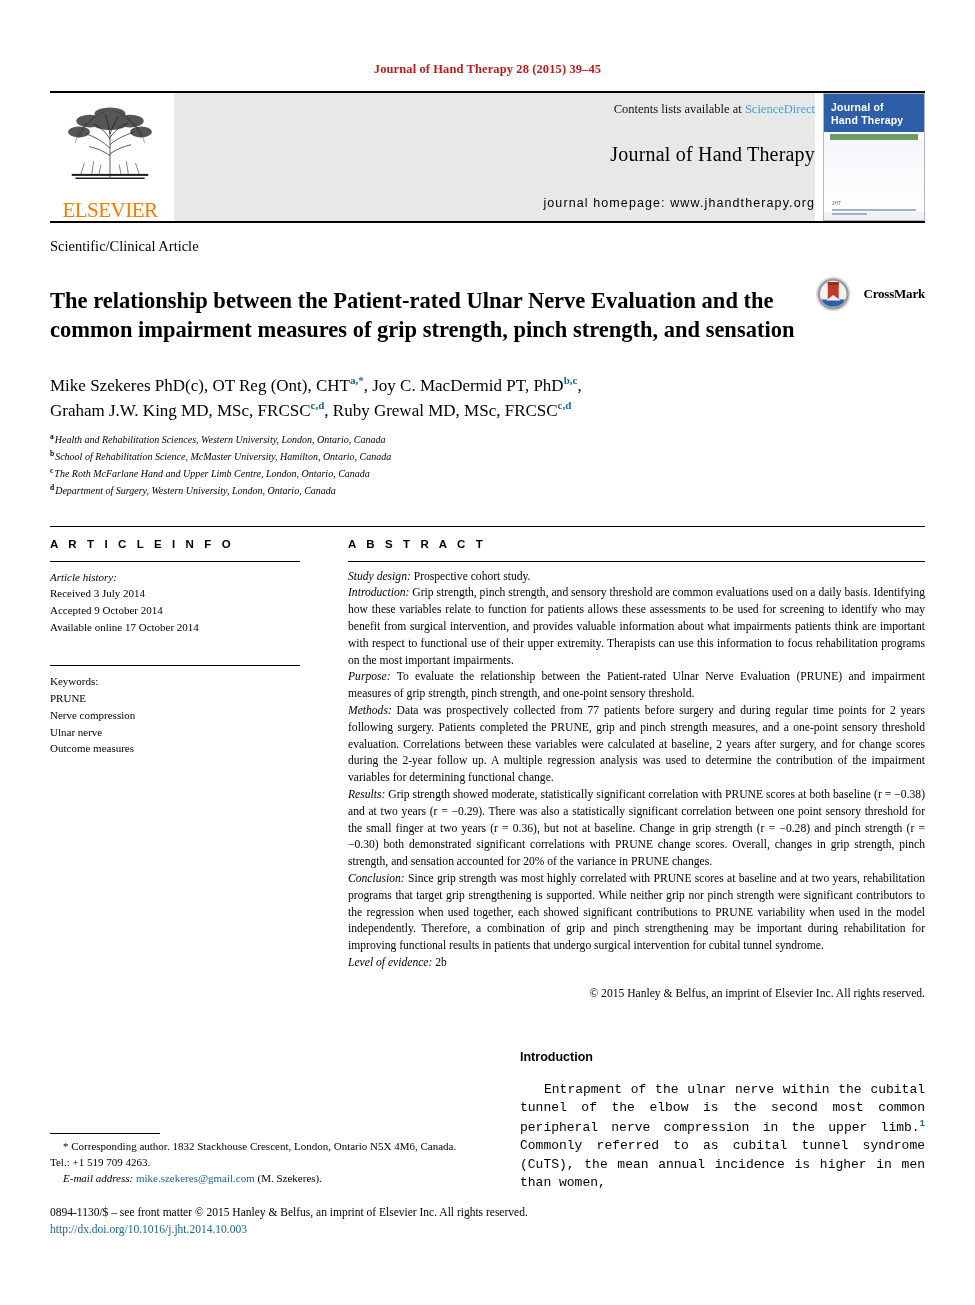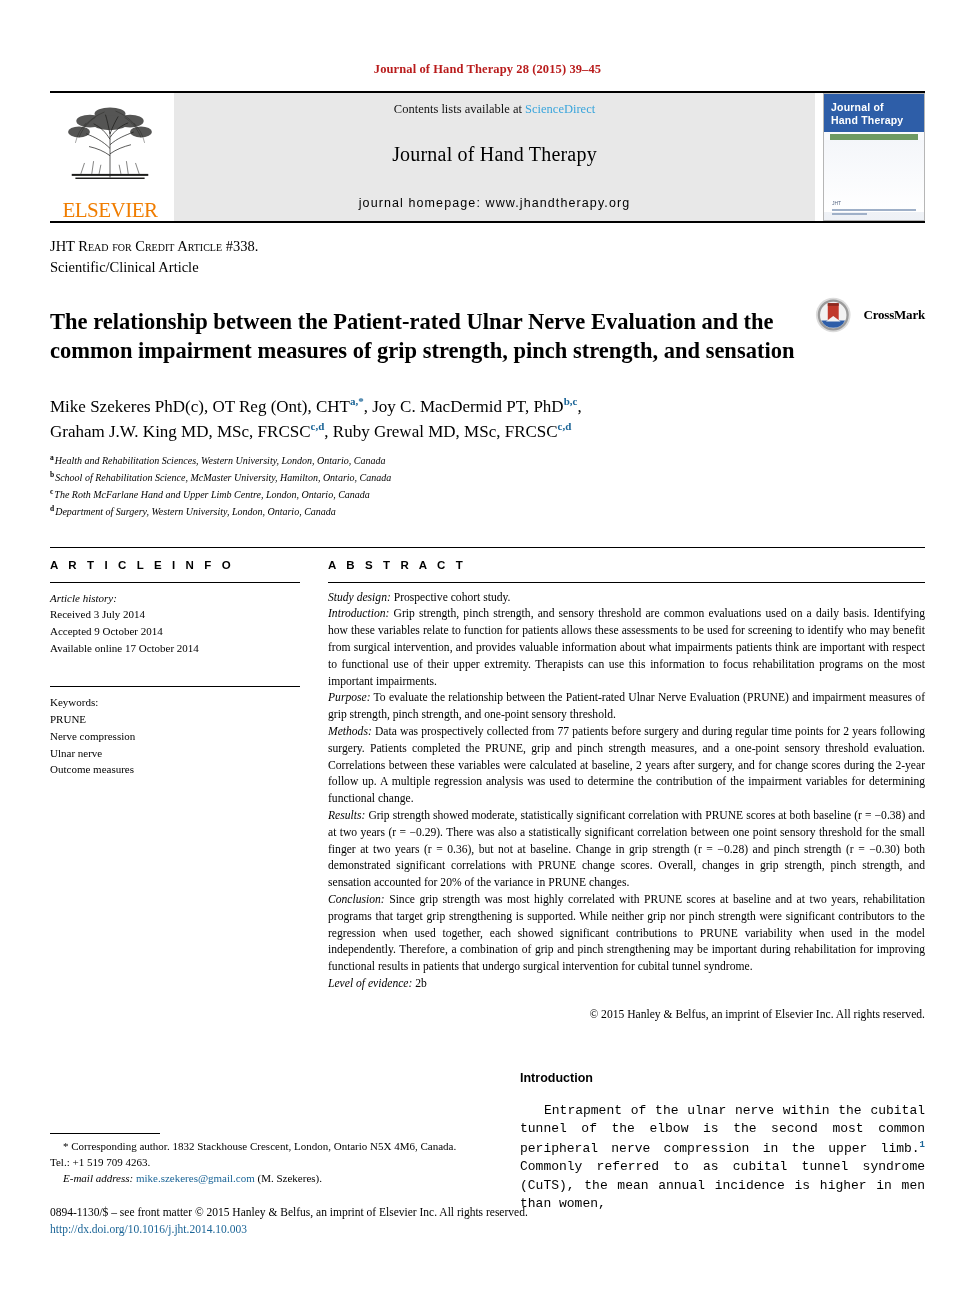--- a/index.html
+++ b/index.html
@@ -59,21 +59,21 @@
     font-size: 21px;
     letter-spacing: -0.5px;
     color: #f07d00;
     font-weight: normal;
     line-height: 1;
     margin-top: 2px;
   }
   .banner {
     flex: 1 1 auto;
     background: #e8e8e8;
-    text-align: center;
+    text-align: right;
     padding: 9px 0 11px 0;
     margin-left: 4px;
   }
   .banner .contents-line {
     font-size: 12.5px;
     color: #111;
   }
   .banner .contents-line .sd-link {
     color: #3aa5dc;
   }
@@ -202,20 +202,21 @@
     font-size: 7.5px;
     margin-right: 1px;
   }
 
   
   .info-abstract {
     margin: 27px 50px 0 50px;
     display: flex;
     border-top: 1.6px solid #000;
     padding-top: 11px;
+    gap: 20px;
   }
   .col-info {
     flex: 0 0 250px;
     width: 250px;
     padding-right: 24px;
   }
   .col-abstract {
     flex: 1 1 auto;
     padding-left: 4px;
   }
@@ -384,21 +385,20 @@
       <div class="cover-foot">
         <span>JHT</span>
         <div class="cf-line"></div>
         <div class="cf-line short"></div>
       </div>
     </div>
   </div>
   <div class="masthead-rule"></div>
 
   <div class="article-type">
-    <div><span>JHT </span><span class="smallcaps">Read for Credit Article #338.</span></div>
     <div>Scientific/Clinical Article</div>
   </div>
 
   <div class="title-row">
     <h1 class="title">The relationship between the Patient-rated Ulnar Nerve Evaluation and the common impairment measures of grip strength, pinch strength, and sensation</h1>
     <div class="crossmark">
       <svg class="cm-badge" viewBox="0 0 40 40">
         <circle cx="20" cy="20" r="19" fill="#dcdcdc"></circle>
         <circle cx="20" cy="20" r="17" fill="#9a9a9a"></circle>
         <circle cx="20" cy="20" r="14.5" fill="#f2f2f2"></circle>

